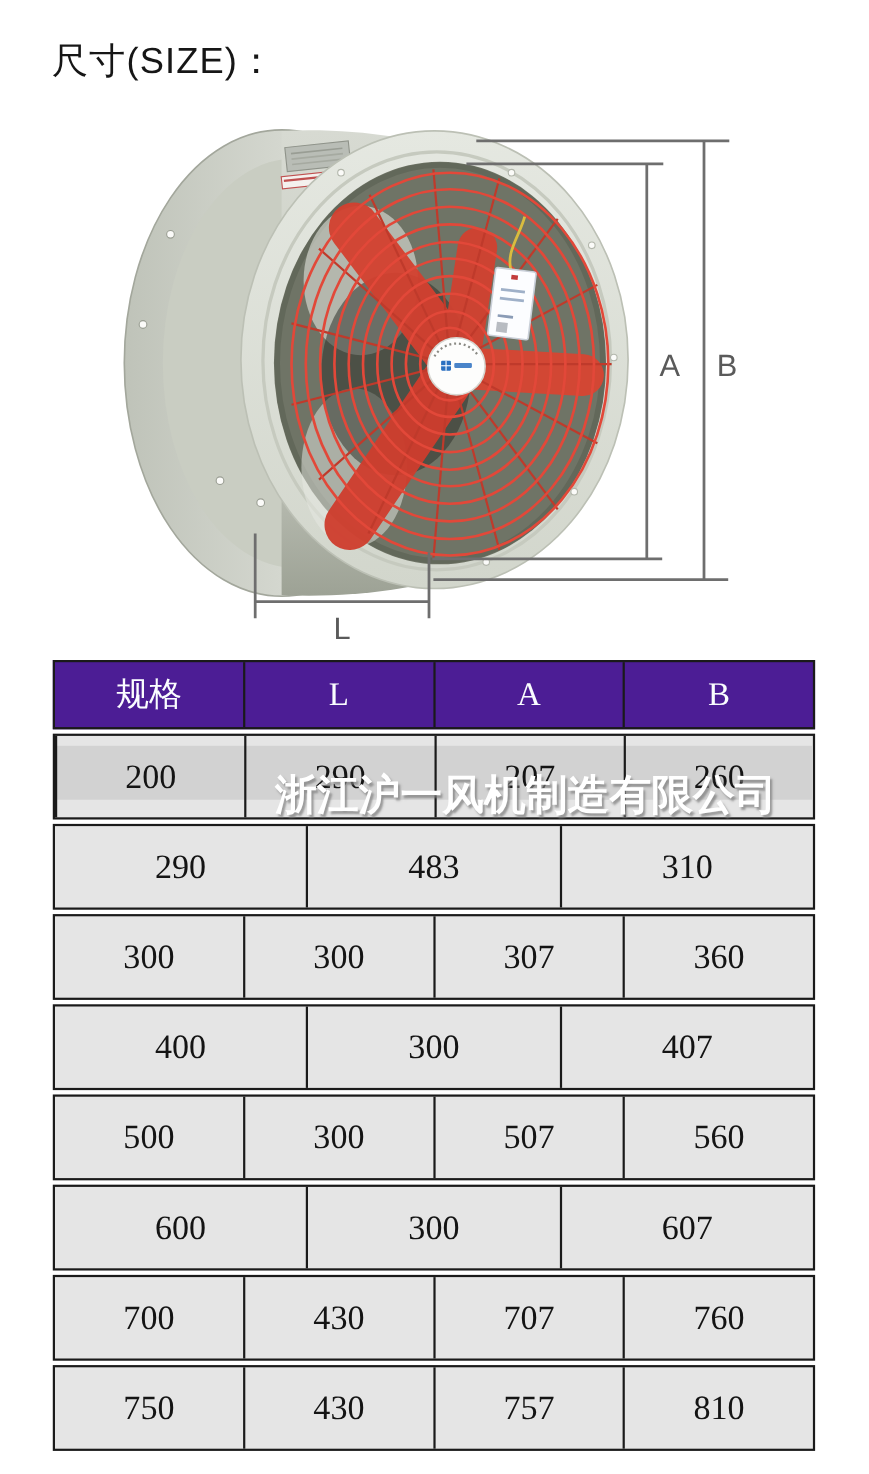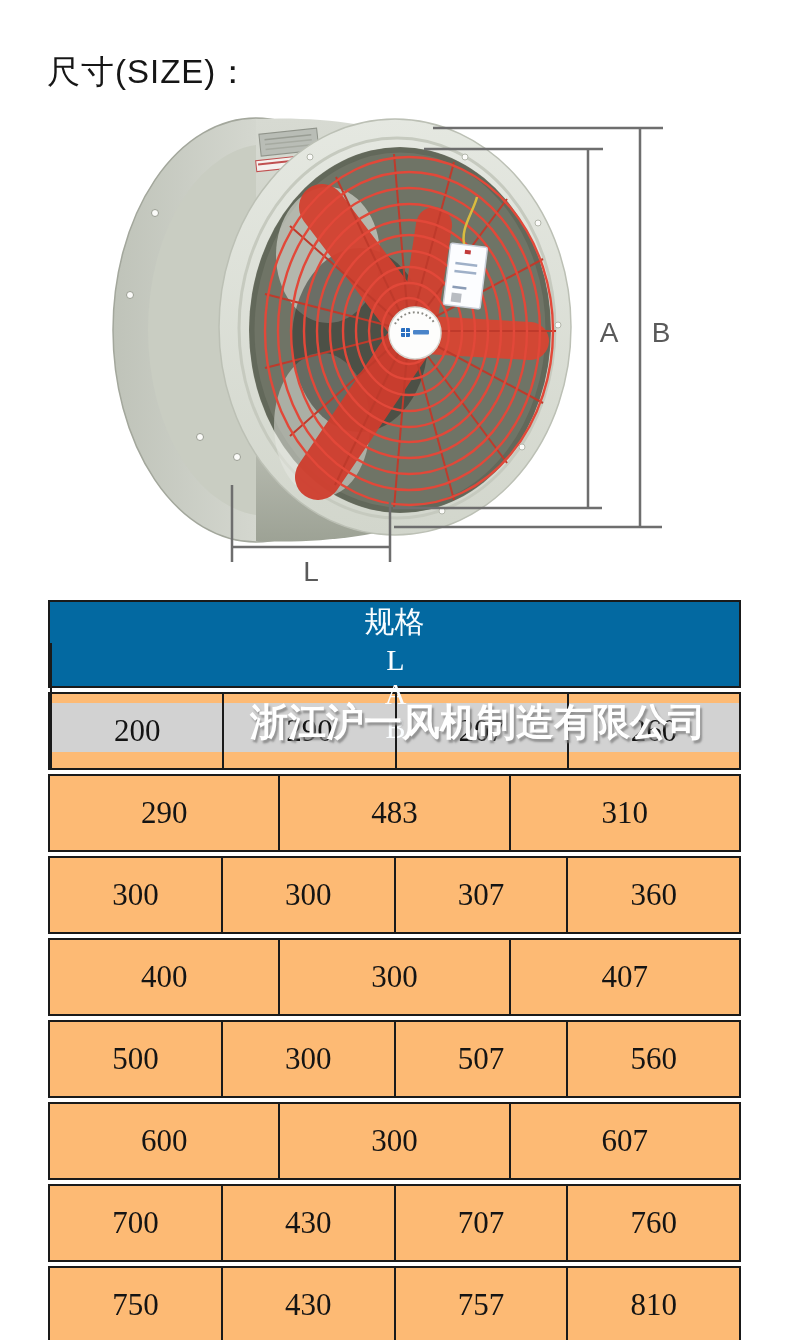--- a/index.html
+++ b/index.html
@@ -2,34 +2,34 @@
 <html><head>
 <meta charset="utf-8">
 <style>
   html,body { margin:0; padding:0; }
   body {
     width:790px; height:1340px; position:relative; overflow:hidden;
     background:#ffffff;
     font-family:"Liberation Sans", sans-serif;
   }
   .page-title {
-    position:absolute; left:47px; top:50px;
+    position:absolute; left:47px; top:33px;
     font-size:33px; color:#161616; letter-spacing:1px;
     font-family:"Liberation Sans", sans-serif;
   }
   .fan-figure { position:absolute; left:60px; top:95px; width:660px; height:500px; }
 
   
   .size-table { position:absolute; left:48px; top:600px; width:693px; }
   .t-row {
     box-sizing:border-box; border:2px solid #1a1a1a;
     display:flex; height:78px; margin-top:4px; position:relative;
-    background:#fdba74;
-  }
-  .t-row.header { height:88px; margin-top:0; background:#0369a1;flex-direction:column; }
+    background:#e5e5e5;
+  }
+  .t-row.header { height:63px; margin-top:0; background:#4c1d95; }
   .t-cell {
     flex:1 1 0; display:flex; align-items:center; justify-content:center;
     border-left:2px solid #1a1a1a;
     font-family:"Liberation Serif", serif;
     font-size:31px; color:#141414;
     position:relative; z-index:1;
   }
   .t-cell:first-child { border-left:none; }
   .t-row.header .t-cell { color:#fafdff; font-size:30px; }
   .wm-band {

